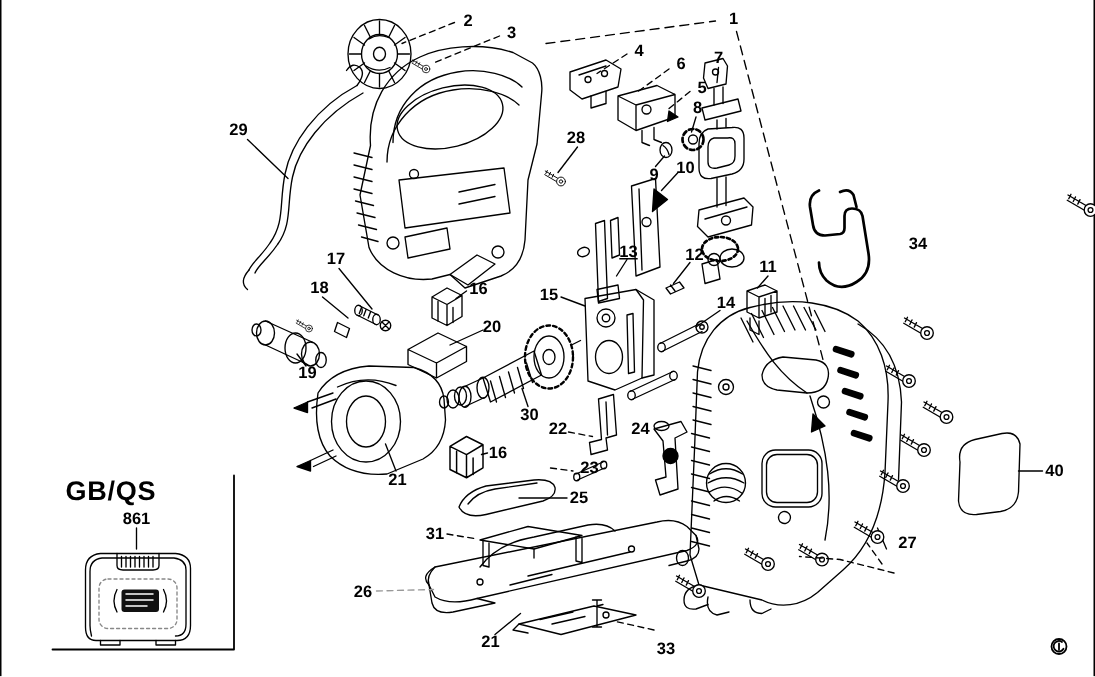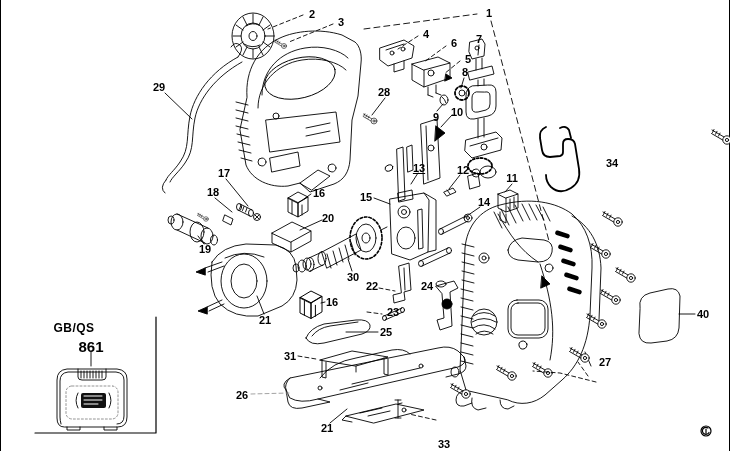--- a/index.html
+++ b/index.html
@@ -10,25 +10,25 @@
   .edge{position:absolute;top:0;bottom:0;width:1px;background:#000;}
   .edge.left{left:0;}
   .edge.right{right:0;}
   svg.art{position:absolute;left:0;top:0;}
   .part-label{
     position:absolute;transform:translate(-50%,-50%);
     font-weight:bold;font-size:11px;color:#000;white-space:nowrap;
   }
   .variant-label{
     position:absolute;transform:translate(-50%,-50%);
-    font-weight:bold;font-size:12px;color:#000;letter-spacing:.5px;
+    font-weight:bold;font-size:18px;color:#000;letter-spacing:.5px;
   }
   .kitbox-number{
     position:absolute;transform:translate(-50%,-50%);
-    font-weight:bold;font-size:15px;color:#000;
+    font-weight:bold;font-size:11px;color:#000;
   }
 </style>
 </head>
 <body>
 
 <div class="stage">
   <div class="edge left"></div>
   <div class="edge right"></div>
 
   <svg class="art" width="730" height="451" viewBox="0 0 730 451" fill="none" stroke="#000" stroke-width="0.9" stroke-linecap="round" stroke-linejoin="round">
@@ -385,21 +385,21 @@
       <div class="part-label" style="left: 359px; top: 312px; margin-left: 34px;">23</div>
       <div class="part-label" style="left: 427px; top: 274px; margin-top: 12px;">24</div>
       <div class="part-label" style="left: 386px; top: 332px;">25</div>
       <div class="part-label" style="left: 242px; top: 395px;">26</div>
       <div class="part-label" style="left: 605px; top: 362px;">27</div>
       <div class="part-label" style="left: 384px; top: 92px;">28</div>
       <div class="part-label" style="left: 159px; top: 87px;">29</div>
       <div class="part-label" style="left: 353px; top: 277px;">30</div>
       <div class="part-label" style="left: 290px; top: 356px;">31</div>
       <div class="part-label" style="left: 327px; top: 428px;">21</div>
-      <div class="part-label" style="left: 444px; top: 444px;">33</div>
+      <div class="part-label" style="left: 444px; top: 433px;">33</div>
       <div class="part-label" style="left: 612px; top: 163px;">34</div>
       <div class="part-label" style="left: 703px; top: 314px;">40</div>
     </div>
 
   <div class="variant-label" style="left:74px;top:328px;">GB/QS</div>
 
   <div class="kitbox-number" style="left:91px;top:346px;">861</div>
 </div>
 
 </body></html>

